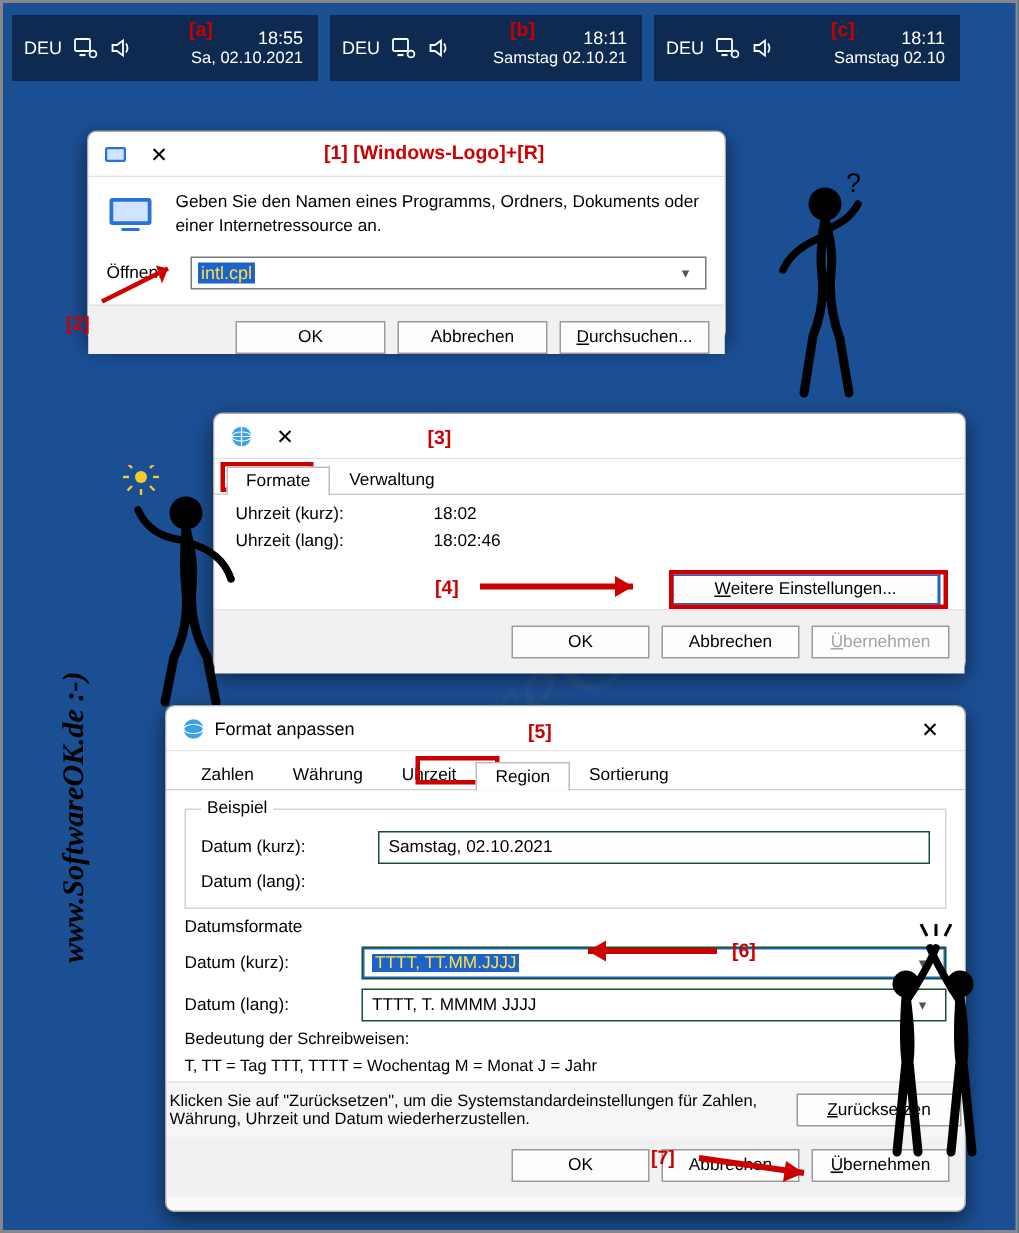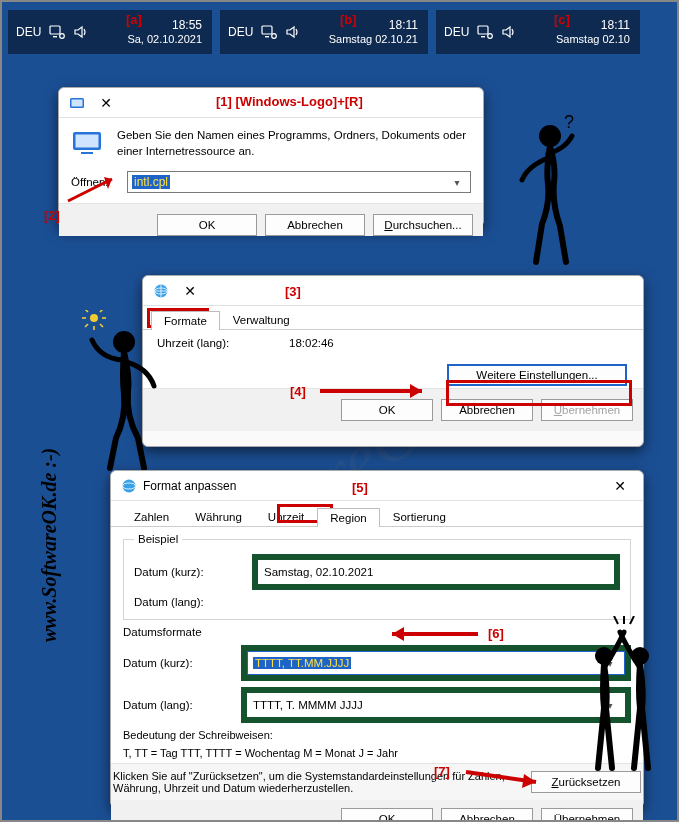--- a/index.html
+++ b/index.html
@@ -104,21 +104,21 @@
   .btn.disabled{color:#a3a3a3;}
 
   
   .fmt-win{ left:108px; top:468px; width:534px; height:338px; }
   .fmt-tabs{display:flex; padding:6px 6px 0 10px; background:#fff; border-bottom:1px solid #ccc;}
   .fmt-body{ background:#fff; padding: 6px 12px 0;}
   fieldset{border:1px solid #d4d4d4; padding:6px 10px 8px; margin-bottom:6px;}
   legend{font-size:11.5px; padding:0 4px;}
   .frow{display:flex; align-items:center; gap:10px; padding:3px 0;font-size:11.5px;}
   .frow .k{width:108px;}
-  .frow .v{flex:1; height:36px; border:6px solid #14532d; background:#fff; padding:2px 6px; display:flex; align-items:center;}
+  .frow .v{flex:1; height:22px; border:1px solid #14532d; background:#fff; padding:2px 6px; display:flex; align-items:center;}
   .combo{display:flex;align-items:center;}
   .combo .arrow{width:18px;text-align:center;color:#555;font-size:10px;}
   .hint{font-size:11px; color:#000; line-height:1.3; padding:2px 0;}
   .fmt-reset-row{display:flex;align-items:center;gap:10px; padding:6px 2px; font-size:11px; background:#f6f6f6; border-top:1px solid #e4e4e4;}
   .fmt-reset-row .txt{flex:1;}
   .fmt-btns{display:flex;justify-content:flex-end; gap:8px; padding:8px 10px 10px;
     background:#f1f1f1;}
   .fmt-btns .btn{width:92px;}
 
   
@@ -273,20 +273,24 @@
           <path d="M8 1.5v13M1.5 8h13" stroke="#fff" stroke-width="0.8"></path>
         </svg>
     </span>
     <span class="close-x">✕</span>
   </div>
   <div class="region-tabs">
     <div class="tab active">Formate</div>
     <div class="tab">Verwaltung</div>
   </div>
   <div class="region-body">
+    <div class="kv-row">
+      <span class="k">Uhrzeit (kurz):</span>
+        <span>18:02</span>
+    </div>
     <div class="kv-row">
       <span class="k">Uhrzeit (lang):</span>
         <span>18:02:46</span>
     </div>
     <div class="region-more">
       <button class="btn accent-border" style="width:180px;"><span style="text-decoration:underline;">W</span>eitere Einstellungen...</button>
     </div>
   </div>
   <div class="region-btns">
     <button class="btn">OK</button>

